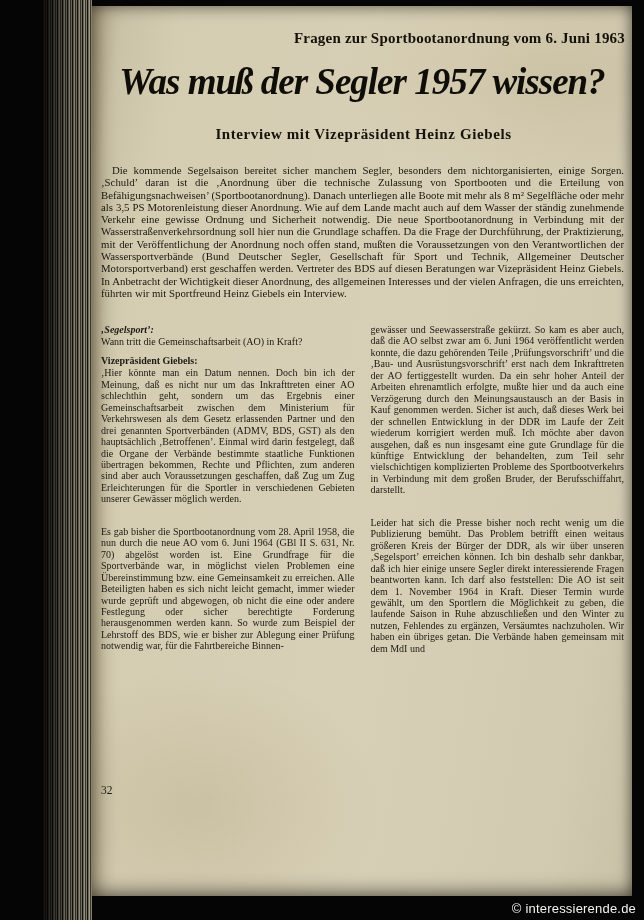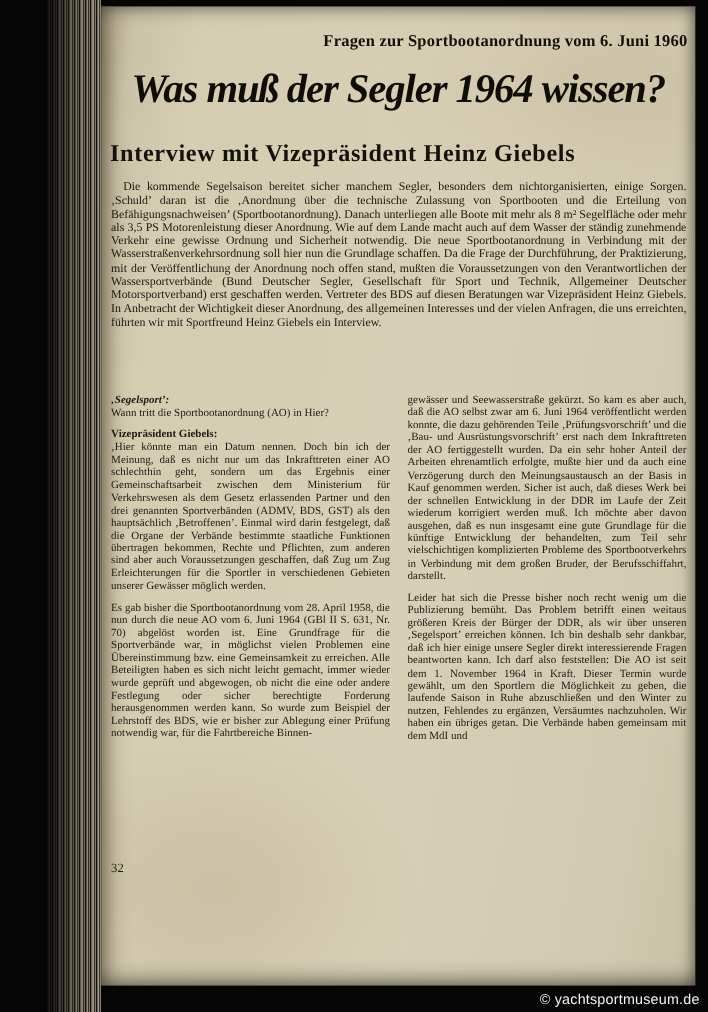--- a/index.html
+++ b/index.html
@@ -48,91 +48,91 @@
   .article-title {
     position:absolute; top:54px; left:2px; right:2px;
     text-align:center;
     font-size:37px; font-weight:bold; font-style:italic;
     letter-spacing:-1px;
     color:#0f0d08;
     white-space:nowrap;
   }
   .article-subtitle {
     position:absolute; top:120px; left:8px; right:5px;
-    text-align:left;
-    font-size:22px; font-weight:bold; letter-spacing:.6px;
+    text-align:center;
+    font-size:15px; font-weight:bold; letter-spacing:.6px;
     color:#15120b;
   }
   .intro {
     position:absolute; top:158px; left:9px; right:8px;
     font-size:10.8px; font-weight:normal;
     line-height:12.3px;
     text-align:justify;
     text-indent:11px;
     color:#1a160e;
   }
   .columns {
-    position:absolute; top:352px; left:9px; right:8px;
+    position:absolute; top:318px; left:9px; right:8px;
     display:flex; gap:16px;
   }
   .col {
     flex:1 1 0;
     font-size:10px; line-height:11.45px;
     text-align:justify;
     color:#1c1912;
   }
   .source-label { font-weight:bold; font-style:italic; margin-bottom:1px; }
   .question { margin-bottom:7px; }
   .speaker-label { font-weight:bold; margin-bottom:1px; }
   .para { margin:0; }
-  .para + .para, .gap-para { margin-top:8px; }
+  .para + .para, .gap-para { margin-top:21px; }
   .page-number {
     position:absolute; top:778px; left:9px;
     font-size:11.5px; color:#1c1912;
   }
   .watermark {
     position:absolute; right:8px; bottom:4px;
     font-family:"Liberation Sans", sans-serif;
     font-size:13px; color:#f4f4f2;
     letter-spacing:.2px;
   }
 </style>
 </head>
 <body>
 
 <div class="stage">
 
   <div class="spine-pages"></div>
 
   <div class="page">
 
-    <div class="page-header">Fragen zur Sportbootanordnung vom 6. Juni 1960</div>
+    <div class="page-header">Fragen zur Sportbootanordnung vom 6. Juni 1963</div>
 
-    <div class="article-title">Was muß der Segler 1964 wissen?</div>
+    <div class="article-title">Was muß der Segler 1957 wissen?</div>
 
     <div class="article-subtitle">Interview mit Vizepräsident Heinz Giebels</div>
 
     <div class="intro">Die kommende Segelsaison bereitet sicher manchem Segler, besonders dem nichtorganisierten, einige Sorgen. ‚Schuld’ daran ist die ‚Anordnung über die technische Zulassung von Sportbooten und die Erteilung von Befähigungsnachweisen’ (Sportbootanordnung). Danach unterliegen alle Boote mit mehr als 8 m² Segelfläche oder mehr als 3,5 PS Motorenleistung dieser Anordnung. Wie auf dem Lande macht auch auf dem Wasser der ständig zunehmende Verkehr eine gewisse Ordnung und Sicherheit notwendig. Die neue Sportbootanordnung in Verbindung mit der Wasserstraßenverkehrsordnung soll hier nun die Grundlage schaffen. Da die Frage der Durchführung, der Praktizierung, mit der Veröffentlichung der Anordnung noch offen stand, mußten die Voraussetzungen von den Verantwortlichen der Wassersportverbände (Bund Deutscher Segler, Gesellschaft für Sport und Technik, Allgemeiner Deutscher Motorsportverband) erst geschaffen werden. Vertreter des BDS auf diesen Beratungen war Vizepräsident Heinz Giebels. In Anbetracht der Wichtigkeit dieser Anordnung, des allgemeinen Interesses und der vielen Anfragen, die uns erreichten, führten wir mit Sportfreund Heinz Giebels ein Interview.</div>
 
     <div class="columns">
 
       <div class="col">
         <div class="source-label">‚Segelsport’:</div>
-        <div class="question">Wann tritt die Sportbootanordnung (AO) in Hier?</div>
+        <div class="question">Wann tritt die Gemeinschaftsarbeit (AO) in Kraft?</div>
         <div class="speaker-label">Vizepräsident Giebels:</div>
         <p class="para">‚Hier könnte man ein Datum nennen. Doch bin ich der Meinung, daß es nicht nur um das Inkrafttreten einer AO schlechthin geht, sondern um das Ergebnis einer Gemeinschaftsarbeit zwischen dem Ministerium für Verkehrswesen als dem Gesetz erlassenden Partner und den drei genannten Sportverbänden (ADMV, BDS, GST) als den hauptsächlich ‚Betroffenen’. Einmal wird darin festgelegt, daß die Organe der Verbände bestimmte staatliche Funktionen übertragen bekommen, Rechte und Pflichten, zum anderen sind aber auch Voraussetzungen geschaffen, daß Zug um Zug Erleichterungen für die Sportler in verschiedenen Gebieten unserer Gewässer möglich werden.</p>
         <p class="para">Es gab bisher die Sportbootanordnung vom 28. April 1958, die nun durch die neue AO vom 6. Juni 1964 (GBl II S. 631, Nr. 70) abgelöst worden ist. Eine Grundfrage für die Sportverbände war, in möglichst vielen Problemen eine Übereinstimmung bzw. eine Gemeinsamkeit zu erreichen. Alle Beteiligten haben es sich nicht leicht gemacht, immer wieder wurde geprüft und abgewogen, ob nicht die eine oder andere Festlegung oder sicher berechtigte Forderung herausgenommen werden kann. So wurde zum Beispiel der Lehrstoff des BDS, wie er bisher zur Ablegung einer Prüfung notwendig war, für die Fahrtbereiche Binnen-</p>
       </div>
 
       <div class="col">
         <p class="para">gewässer und Seewasserstraße gekürzt. So kam es aber auch, daß die AO selbst zwar am 6. Juni 1964 veröffentlicht werden konnte, die dazu gehörenden Teile ‚Prüfungsvorschrift’ und die ‚Bau- und Ausrüstungsvorschrift’ erst nach dem Inkrafttreten der AO fertiggestellt wurden. Da ein sehr hoher Anteil der Arbeiten ehrenamtlich erfolgte, mußte hier und da auch eine Verzögerung durch den Meinungsaustausch an der Basis in Kauf genommen werden. Sicher ist auch, daß dieses Werk bei der schnellen Entwicklung in der DDR im Laufe der Zeit wiederum korrigiert werden muß. Ich möchte aber davon ausgehen, daß es nun insgesamt eine gute Grundlage für die künftige Entwicklung der behandelten, zum Teil sehr vielschichtigen komplizierten Probleme des Sportbootverkehrs in Verbindung mit dem großen Bruder, der Berufsschiffahrt, darstellt.</p>
         <p class="para gap-para">Leider hat sich die Presse bisher noch recht wenig um die Publizierung bemüht. Das Problem betrifft einen weitaus größeren Kreis der Bürger der DDR, als wir über unseren ‚Segelsport’ erreichen können. Ich bin deshalb sehr dankbar, daß ich hier einige unsere Segler direkt interessierende Fragen beantworten kann. Ich darf also feststellen: Die AO ist seit dem 1. November 1964 in Kraft. Dieser Termin wurde gewählt, um den Sportlern die Möglichkeit zu geben, die laufende Saison in Ruhe abzuschließen und den Winter zu nutzen, Fehlendes zu ergänzen, Versäumtes nachzuholen. Wir haben ein übriges getan. Die Verbände haben gemeinsam mit dem MdI und</p>
       </div>
 
     </div>
 
     <div class="page-number">32</div>
 
   </div>
 
-  <div class="watermark">© yachtsportmuseum.de</div>
+  <div class="watermark">© interessierende.de</div>
 
 </div>
 
 </body></html>

